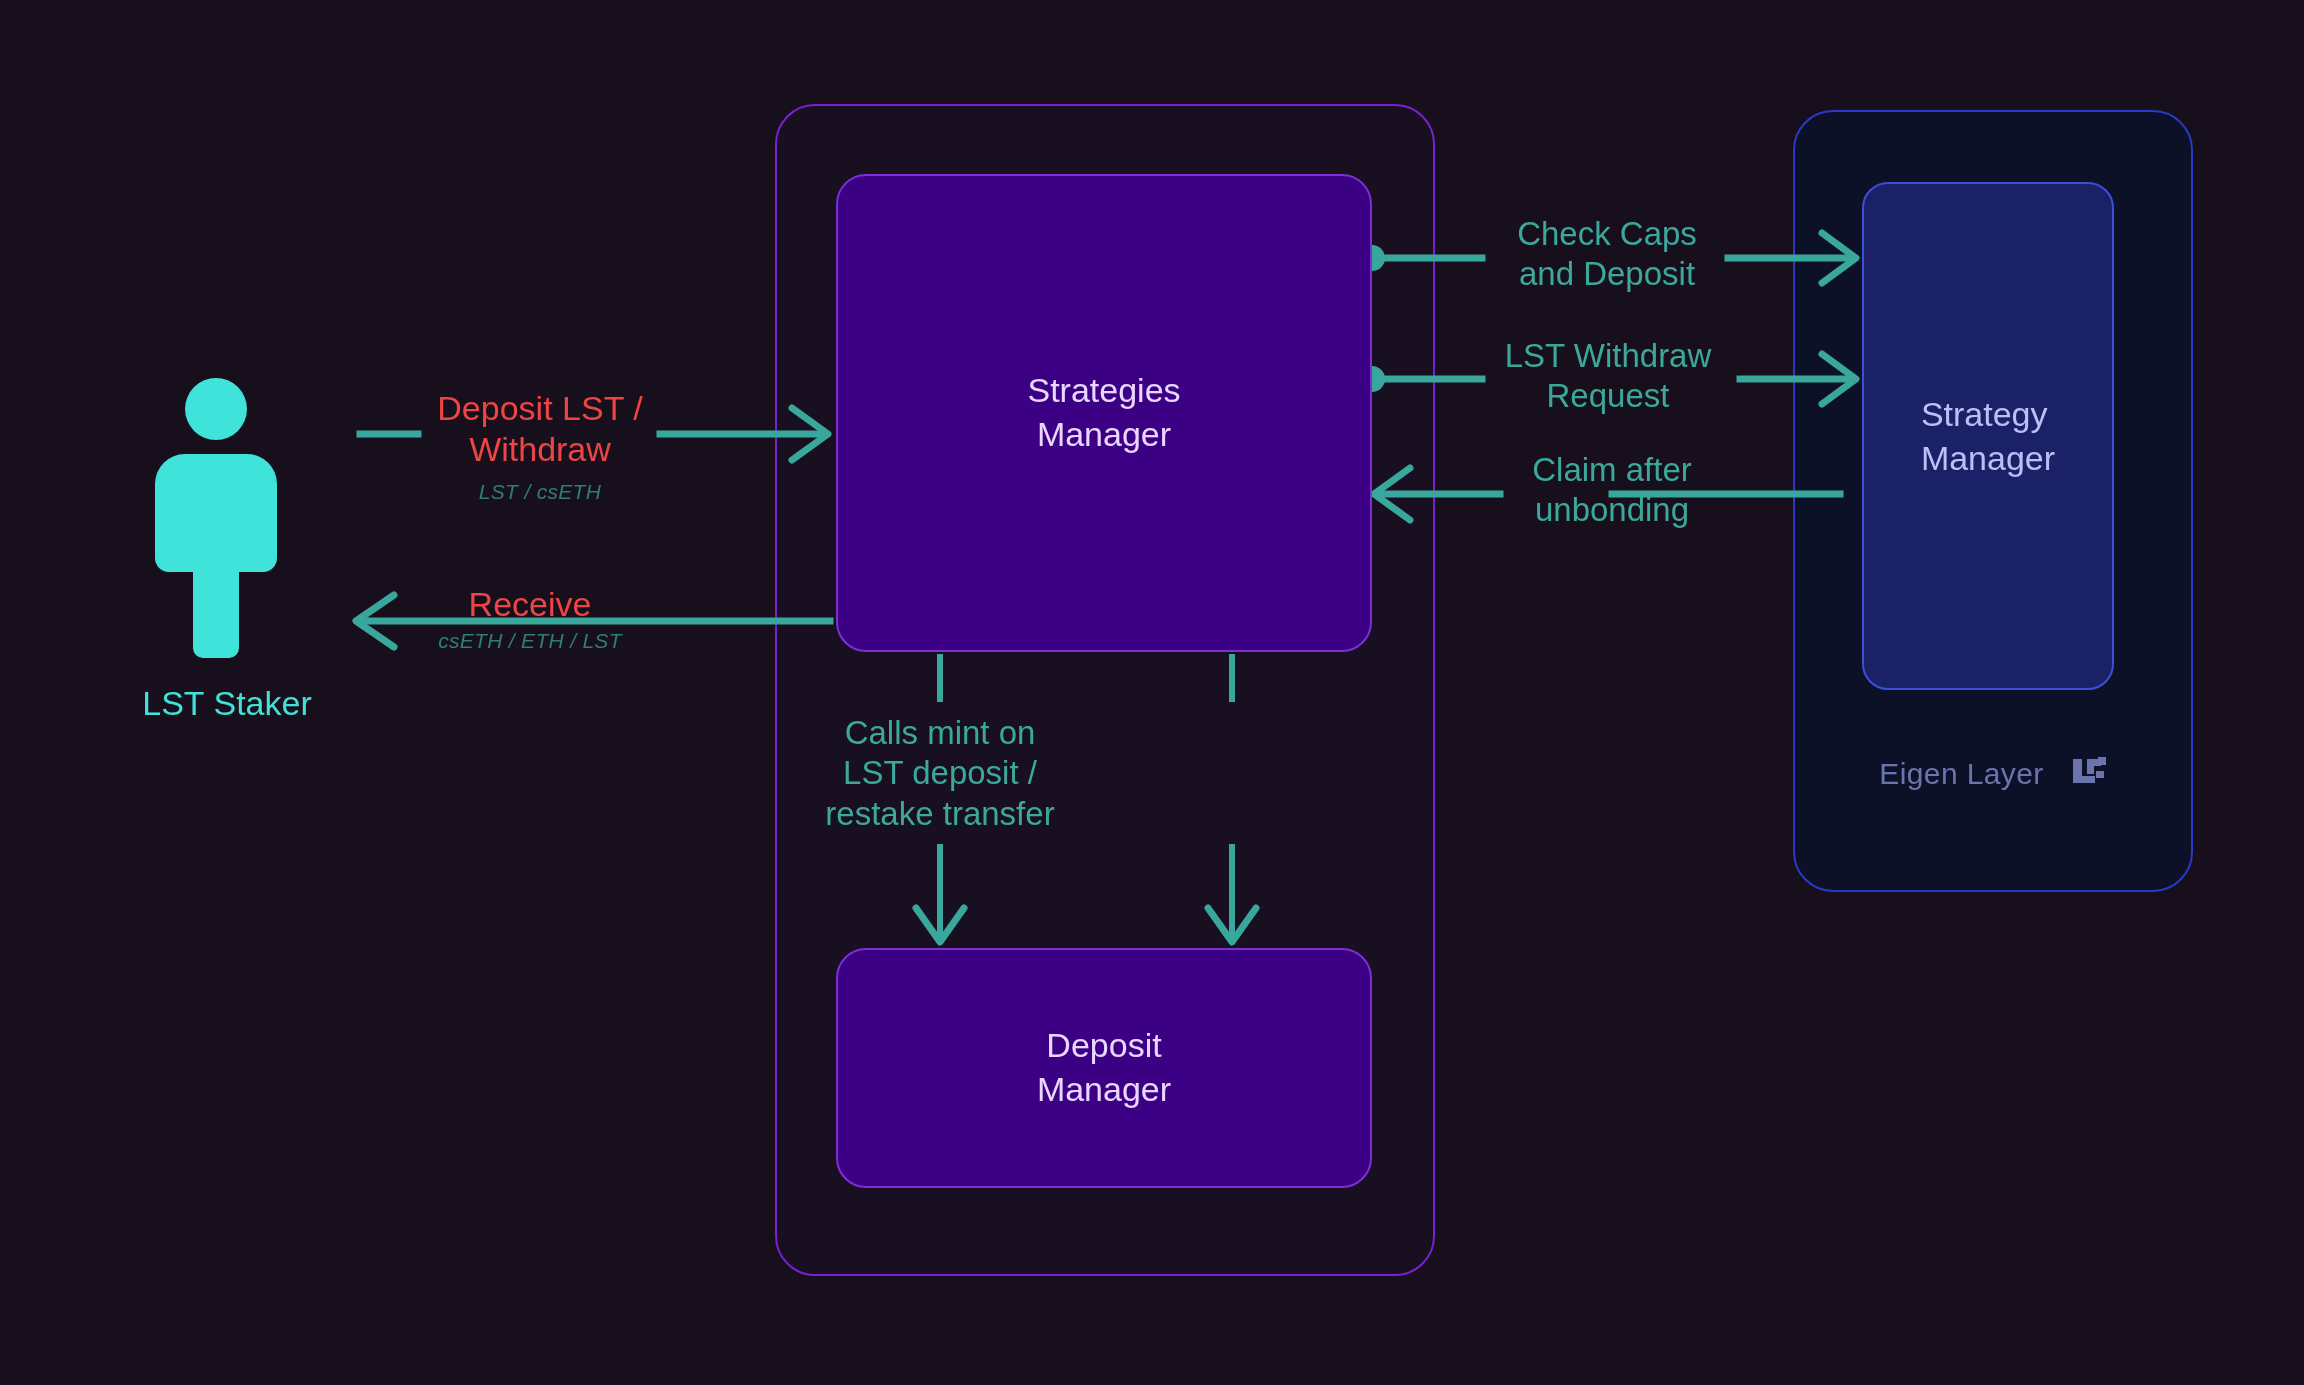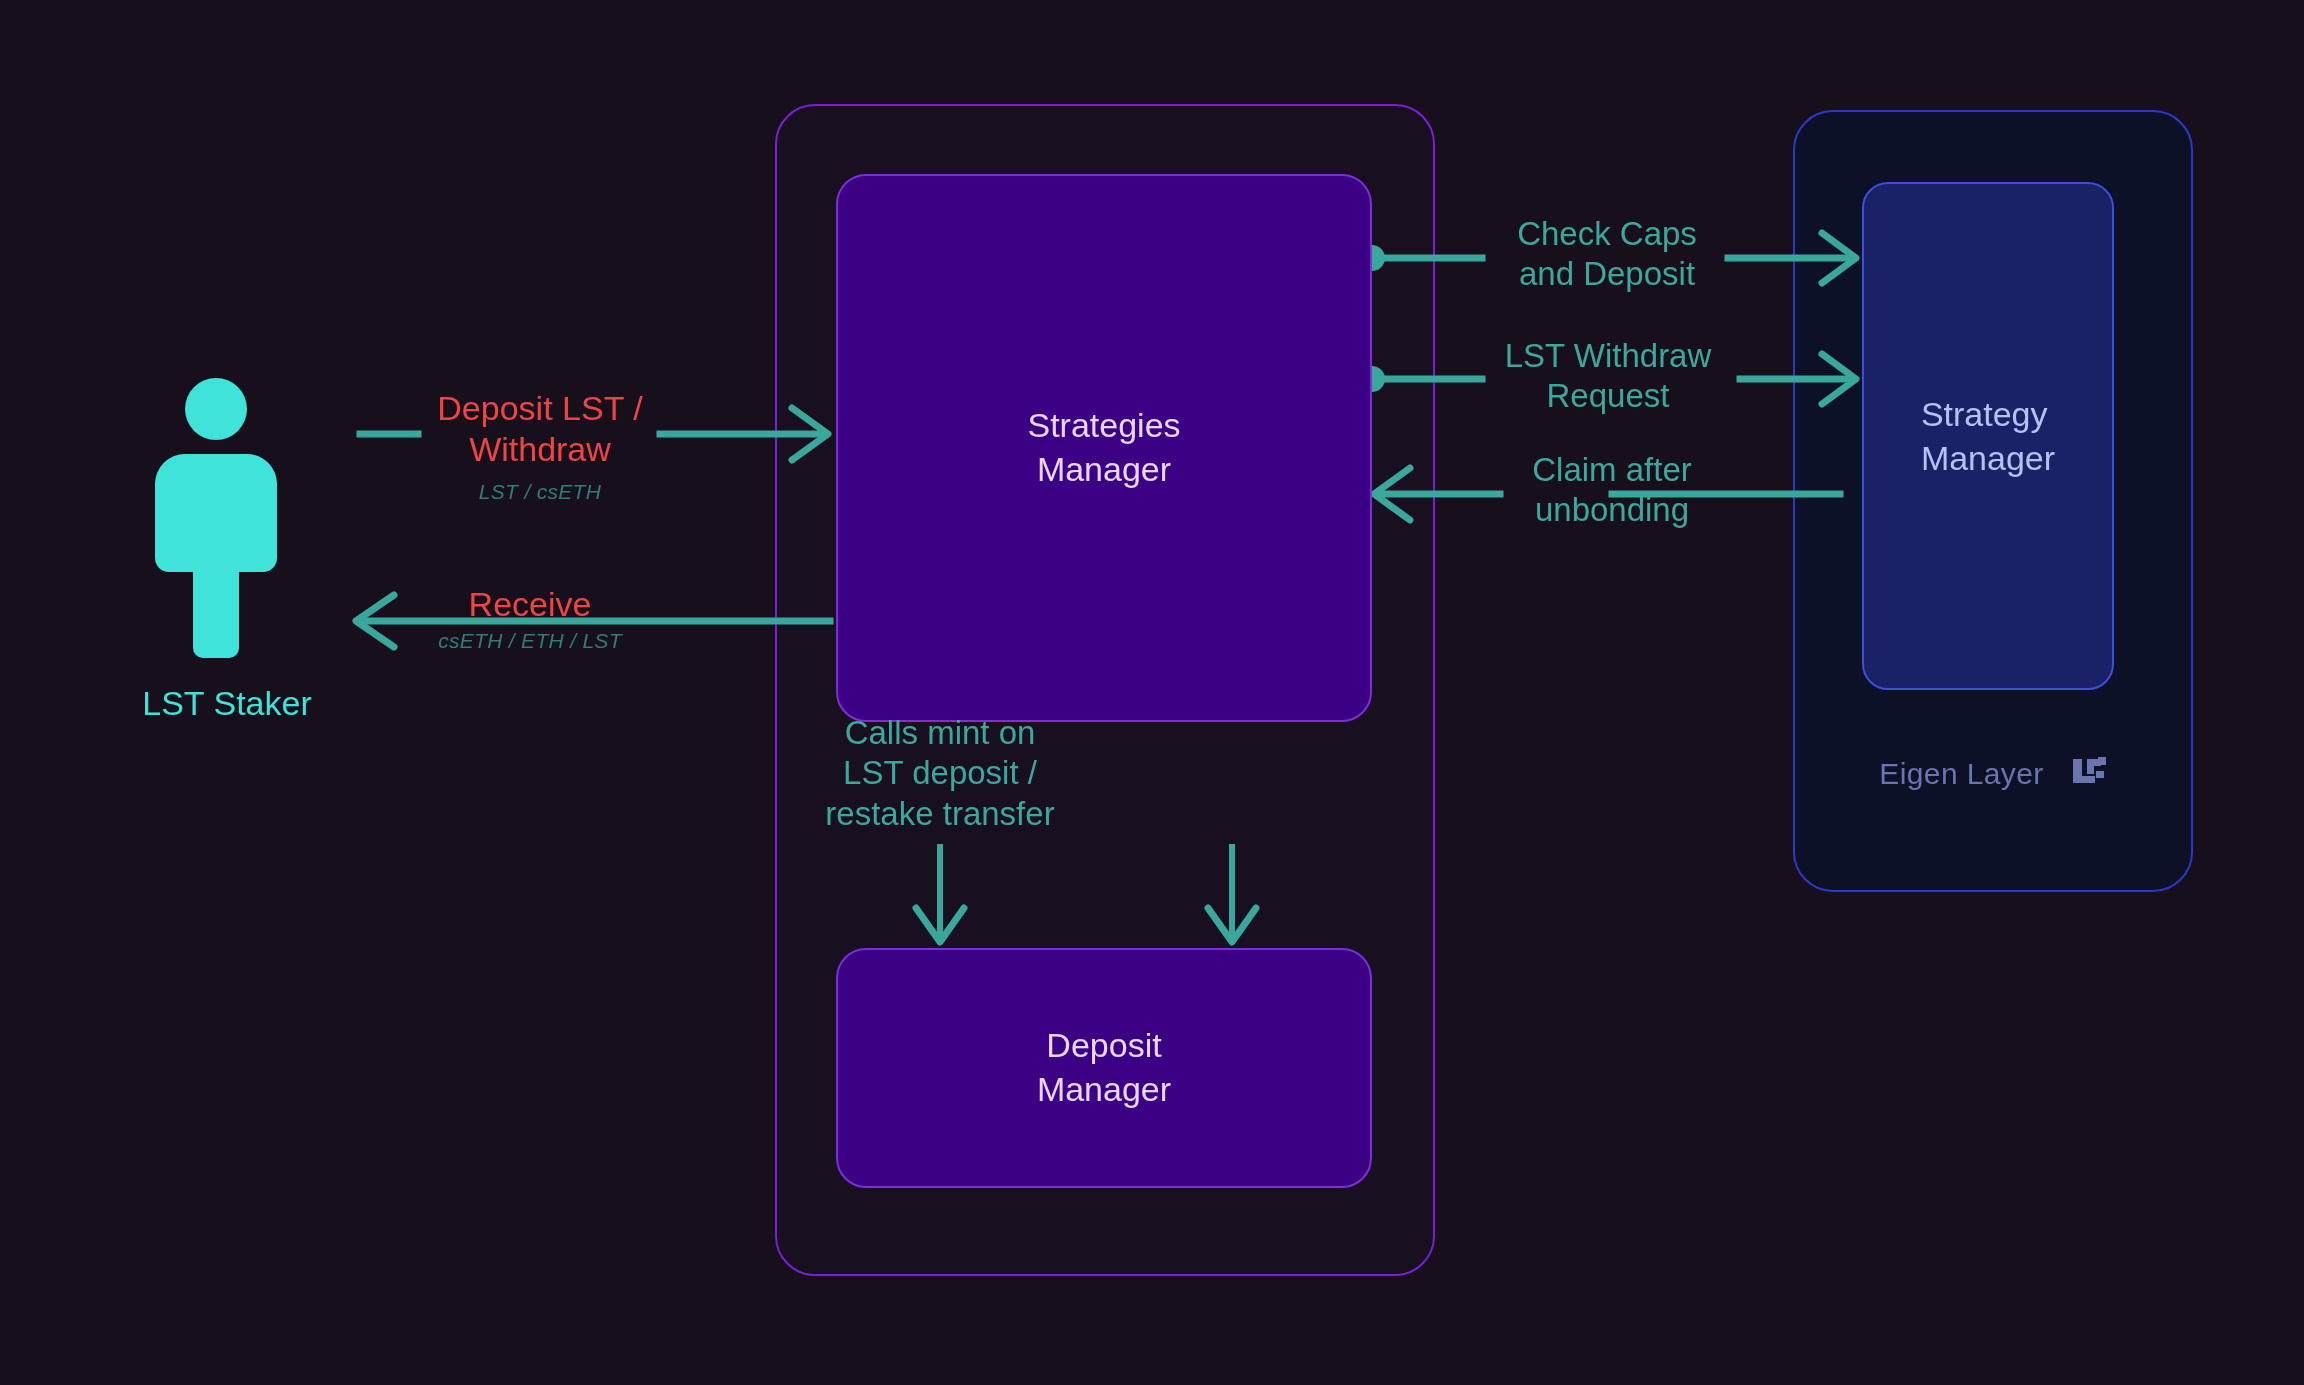--- a/index.html
+++ b/index.html
@@ -46,21 +46,21 @@
     box-sizing: border-box;
   }
   .node-purple .node-label {
     color: #e9d7ff;
     font-size: 34px;
     line-height: 1.28;
     text-align: center;
     font-weight: 400;
     white-space: pre-line;
   }
-  .box-strategies { left: 836px; top: 174px; width: 536px; height: 548px; }
+  .box-strategies { left: 836px; top: 174px; width: 536px; height: 478px; }
   .box-deposit   { left: 836px; top: 948px; width: 536px; height: 240px; }
 
   .node-navy {
     left: 1862px; top: 182px;
     width: 252px; height: 508px;
     background: #1a2167;
     border: 2px solid #3b4fd8;
     border-radius: 26px;
     display: flex;
     align-items: center;

